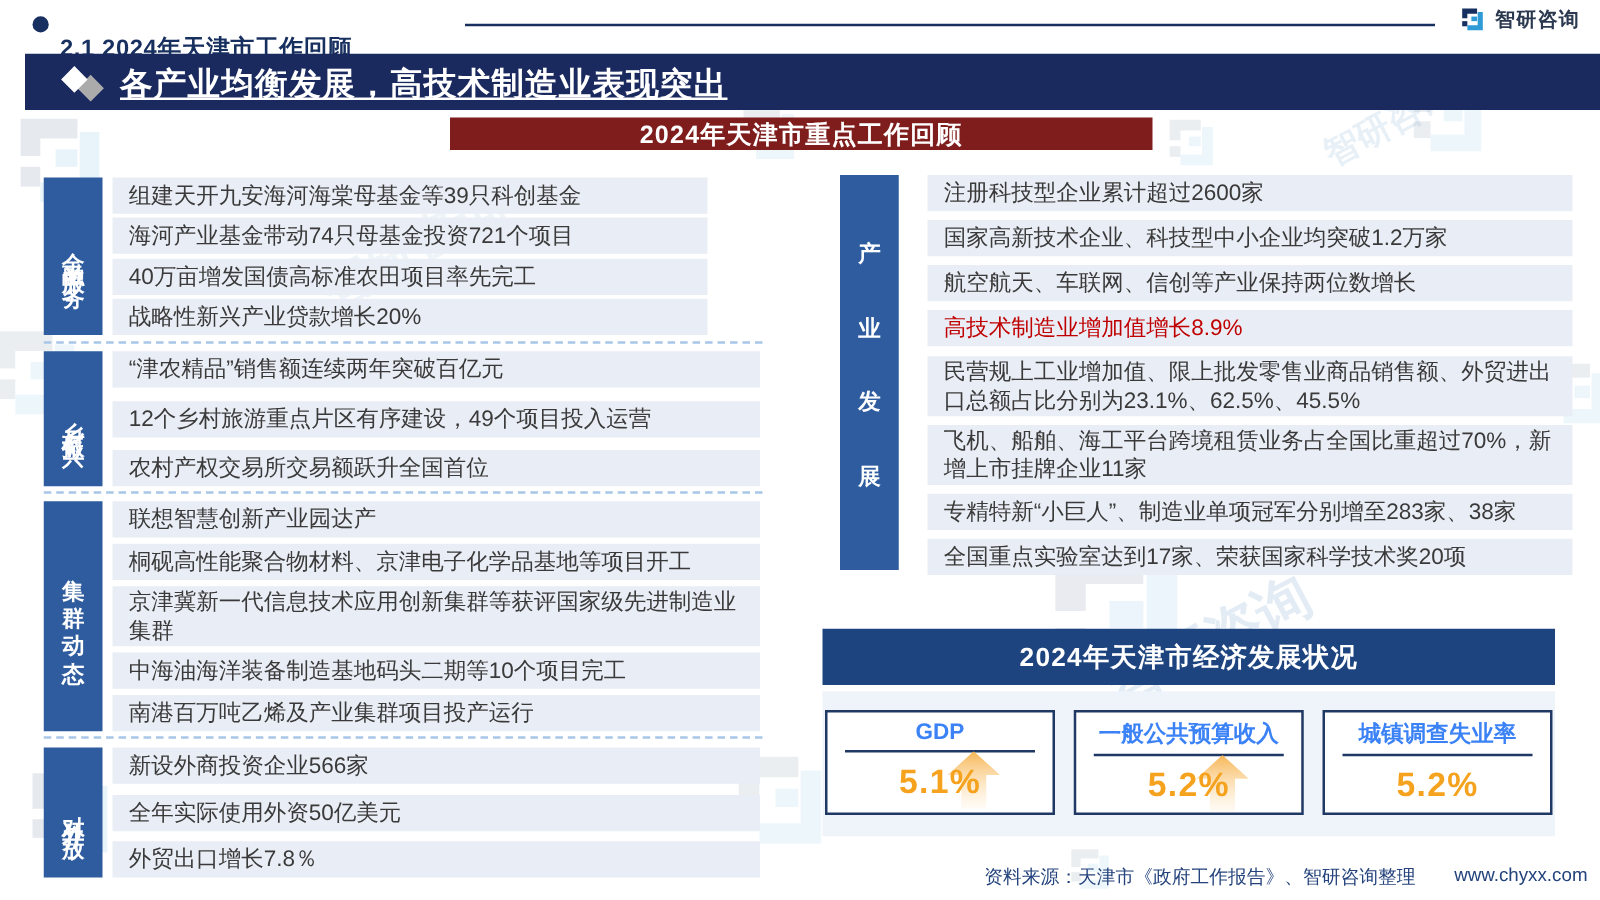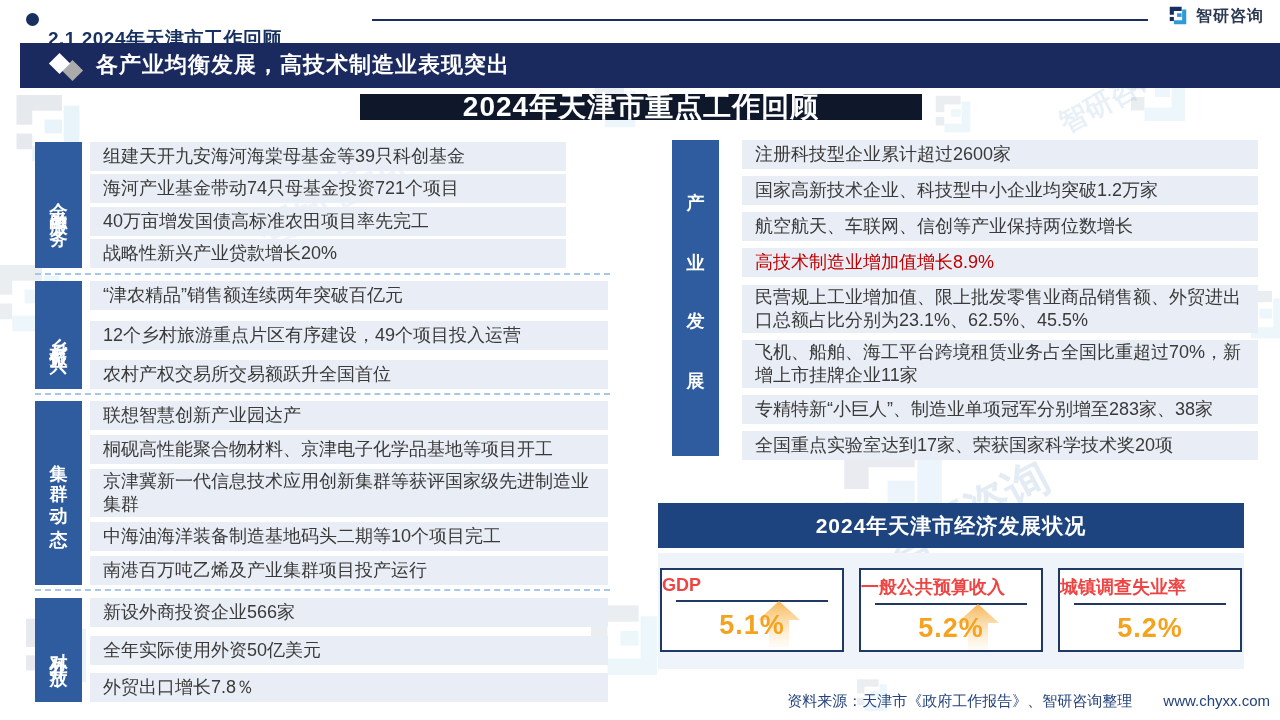--- a/index.html
+++ b/index.html
@@ -9,45 +9,45 @@
     font-family:"Liberation Sans","DejaVu Sans",sans-serif;
   }
   
   .hdr-bullet{position:absolute;left:26px;top:13px;width:13px;height:13px;border-radius:50%;background:#17305F;}
   .hdr-title{position:absolute;left:48px;top:6px;font-size:19px;font-weight:bold;color:#17305F;letter-spacing:.5px;margin-top:20px;}
   .hdr-line{position:absolute;left:372px;top:19px;width:776px;height:0;border-top:2px solid #17305F;}
   .logo{position:absolute;left:1167px;top:5px;display:flex;align-items:center;gap:7px;}
   .logo-text{font-size:16px;color:#2B3950;font-weight:bold;letter-spacing:1px;}
   
   .banner{position:absolute;left:20px;top:43px;width:1260px;height:45px;background:#1B2A5E;}
-  .banner-text{position:absolute;left:76px;top:7px;color:#fff;font-size:22px;font-weight:bold;letter-spacing:1px;}
+  .banner-text{position:absolute;left:76px;top:7px;color:#fff;font-size:26px;font-weight:bold;letter-spacing:1px;text-decoration:underline;}
   .dia{position:absolute;width:15px;height:15px;transform:rotate(45deg);}
   .dia1{left:32px;top:13px;background:#FFFFFF;z-index:2;}
   .dia2{left:45px;top:20px;background:#ABABAB;z-index:1;}
   
-  .main-title{position:absolute;left:360px;top:94px;width:562px;height:26px;background:#0f172a;
-    color:#fff;font-size:28px;font-weight:bold;display:flex;align-items:center;justify-content:center;letter-spacing:1px;}
+  .main-title{position:absolute;left:360px;top:94px;width:562px;height:26px;background:#7f1d1d;
+    color:#fff;font-size:20px;font-weight:bold;display:flex;align-items:center;justify-content:center;letter-spacing:1px;}
   
   .vlabel{position:absolute;width:47px;background:#2E5C9E;color:#fff;font-weight:bold;font-size:18px;
     writing-mode:vertical-lr;text-orientation:upright;display:flex;align-items:center;justify-content:center;}
   .ls4{letter-spacing:6px;} .ls6{letter-spacing:9px;} .ls16{letter-spacing:22px;} .ls24{letter-spacing:60px;}
   
   .rows{position:absolute;display:flex;flex-direction:column;justify-content:space-between;}
   .row{background:#E9EDF5;color:#3A3A3A;font-size:18px;line-height:23px;
     display:flex;align-items:center;min-height:27px;padding:1px 8px 1px 13px;}
   .row.red{color:#C00000;}
   
   .dash{position:absolute;left:35px;width:575px;height:0;border-top:2px dashed #A8C6E8;}
   
   .econ-bar{position:absolute;left:658px;top:503px;width:586px;height:45px;background:#1E4480;
     color:#fff;font-size:21px;font-weight:bold;display:flex;align-items:center;justify-content:center;letter-spacing:1px;}
   .econ-panel{position:absolute;left:658px;top:553px;width:586px;height:116px;background:#EFF3FA;}
   .stats{position:absolute;left:660px;top:568px;width:582px;height:88px;display:flex;justify-content:space-between;}
   .stat{width:184px;height:84px;background:#fff;border:2px solid #1F3864;box-sizing:border-box;position:relative;}
-  .stat-label{font-size:18px;font-weight:bold;color:#ef4444;padding-top:5px;}
+  .stat-label{text-align:center;font-size:18px;font-weight:bold;color:#3b82f6;padding-top:5px;}
   .stat-divider{margin:4px 14px 0 14px;border-bottom:2px solid #1F3864;}
   .stat-value-wrap{position:relative;height:46px;display:flex;align-items:center;justify-content:center;}
   .stat-value{position:relative;z-index:2;font-size:27px;font-weight:bold;color:#F5A31F;letter-spacing:1px;}
   .stat-arrow{position:absolute;left:96px;bottom:1px;width:42px;height:46px;z-index:1;}
   
   .footer{position:absolute;right:10px;top:692px;display:flex;gap:31px;font-size:15px;color:#24437C;}
   
   .wm{position:absolute;pointer-events:none;}
   .wmtext{position:absolute;pointer-events:none;color:#2E75B6;font-weight:bold;transform:rotate(-28deg);white-space:nowrap;}
 </style>

